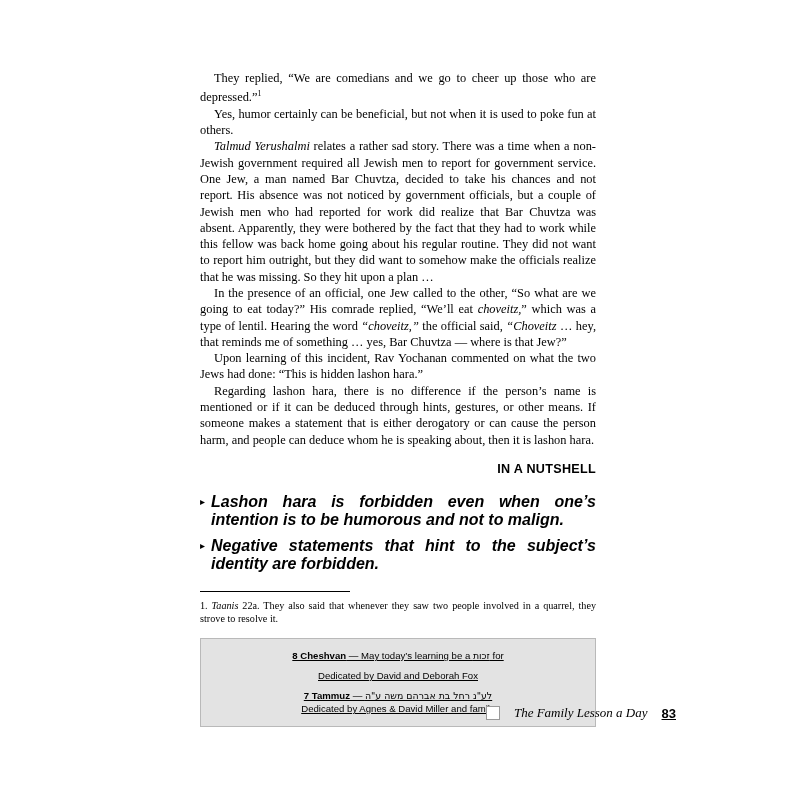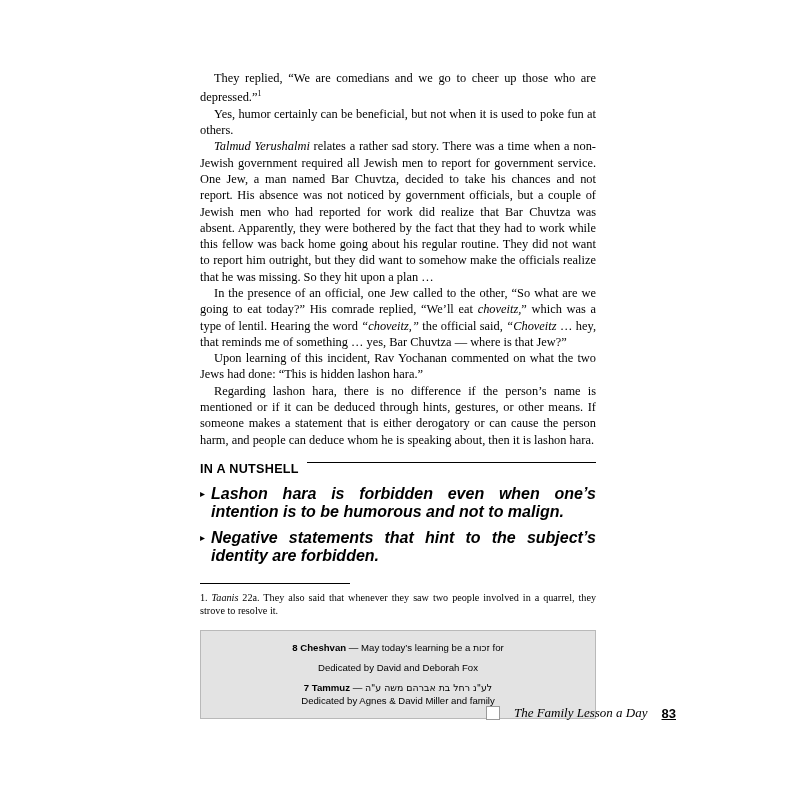--- a/index.html
+++ b/index.html
@@ -36,22 +36,23 @@
     font-size: 8px;
     vertical-align: super;
   }
 
   
   .nutshell {
     margin-top: 14px;
   }
   .nutshell-head-row {
     display: flex;
-    align-items: flex-start;
+    align-items: flex-end;
     gap: 8px;
+    flex-direction: column;
   }
   .nutshell-title {
     font-family: "Liberation Sans", sans-serif;
     font-weight: bold;
     font-size: 12.6px;
     letter-spacing: 0.3px;
     white-space: nowrap;
   }
   .nutshell-rule {
     flex: 1;
@@ -99,20 +100,21 @@
     text-align: justify;
   }
 
   
   .dedication {
     margin-top: 13px;
     background: #e3e3e3;
     border: 1px solid #b9b9b9;
     padding: 10px 12px 11px 12px;
     text-align: center;
+    text-decoration: underline;
   }
   .ded-item {
     margin-bottom: 7px;
   }
   .ded-item:last-child { margin-bottom: 0; }
   .ded-line1 {
     font-family: "Liberation Sans", sans-serif;
     font-size: 9.6px;
     line-height: 13px;
   }

